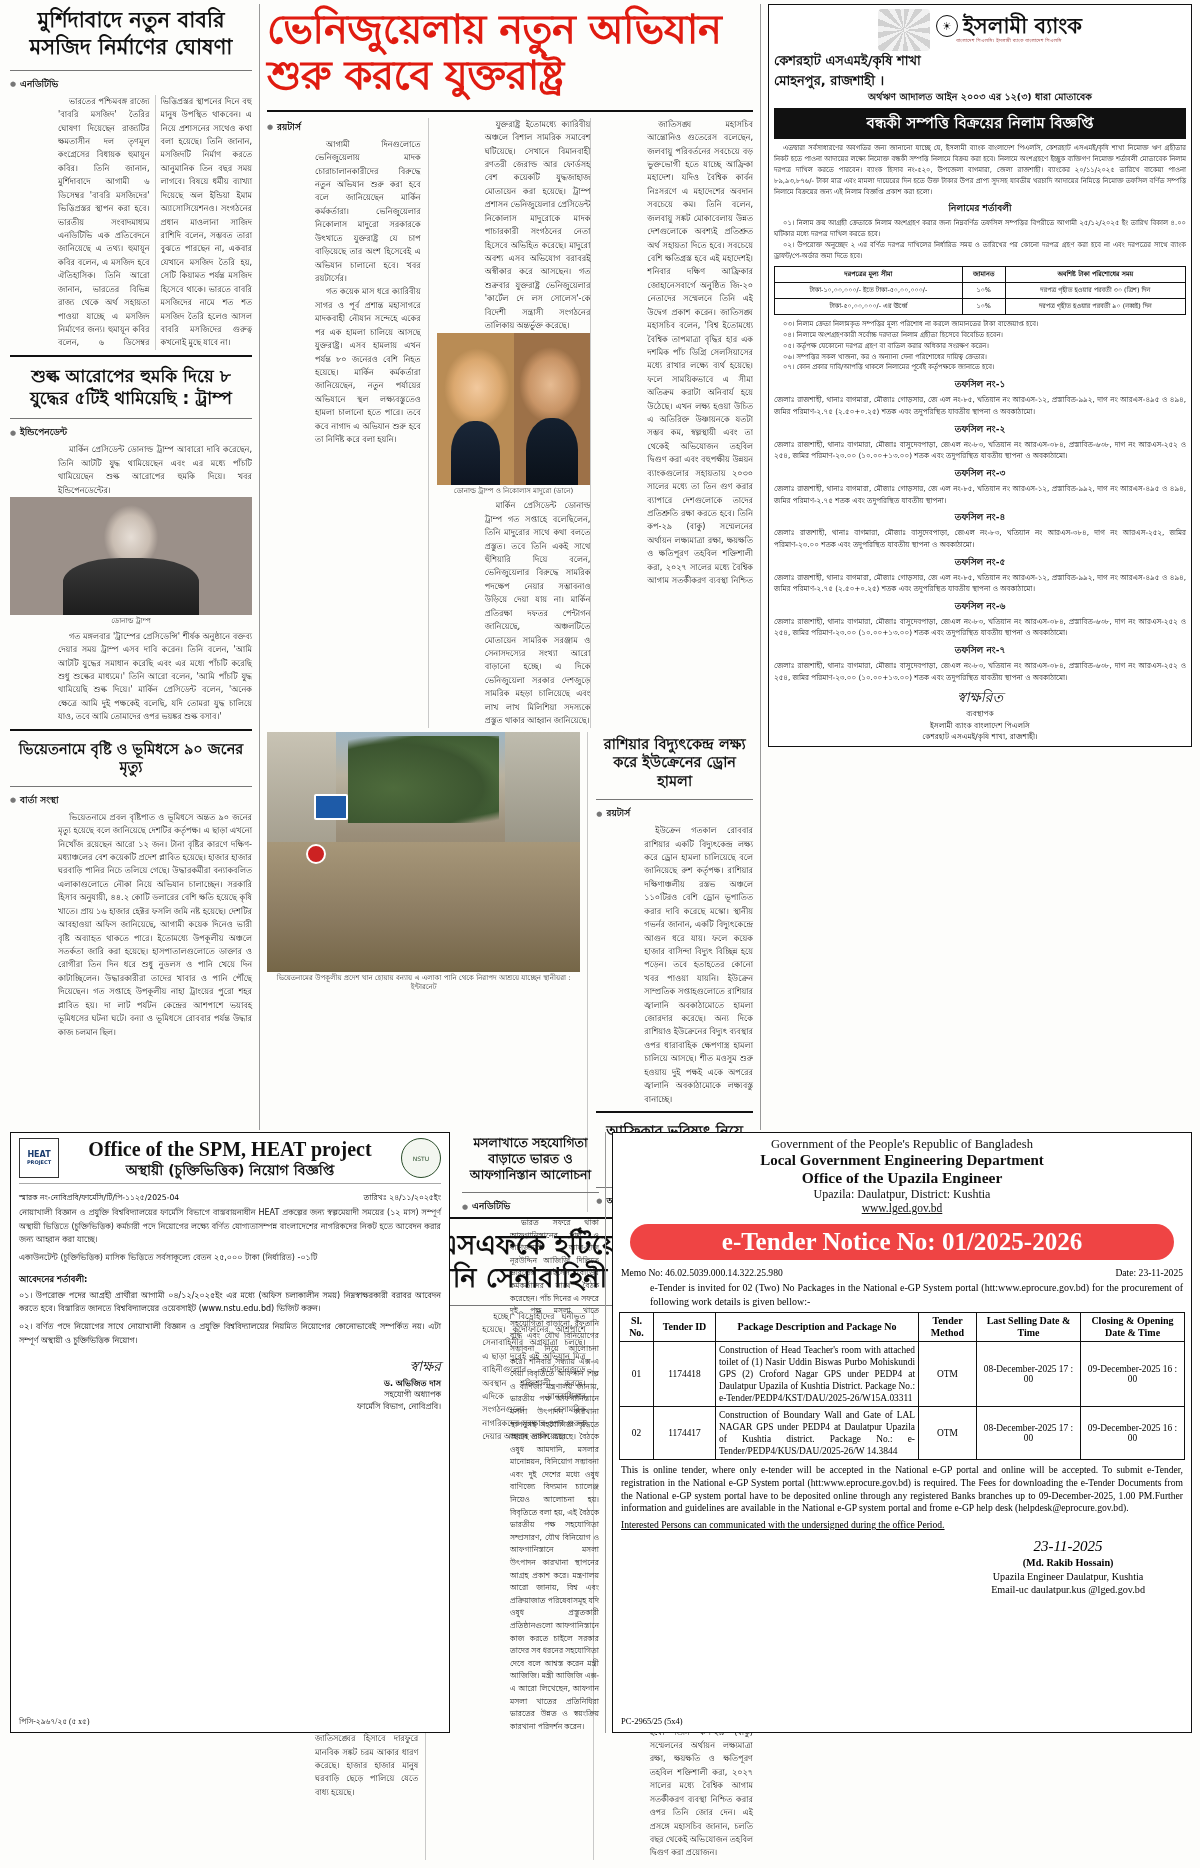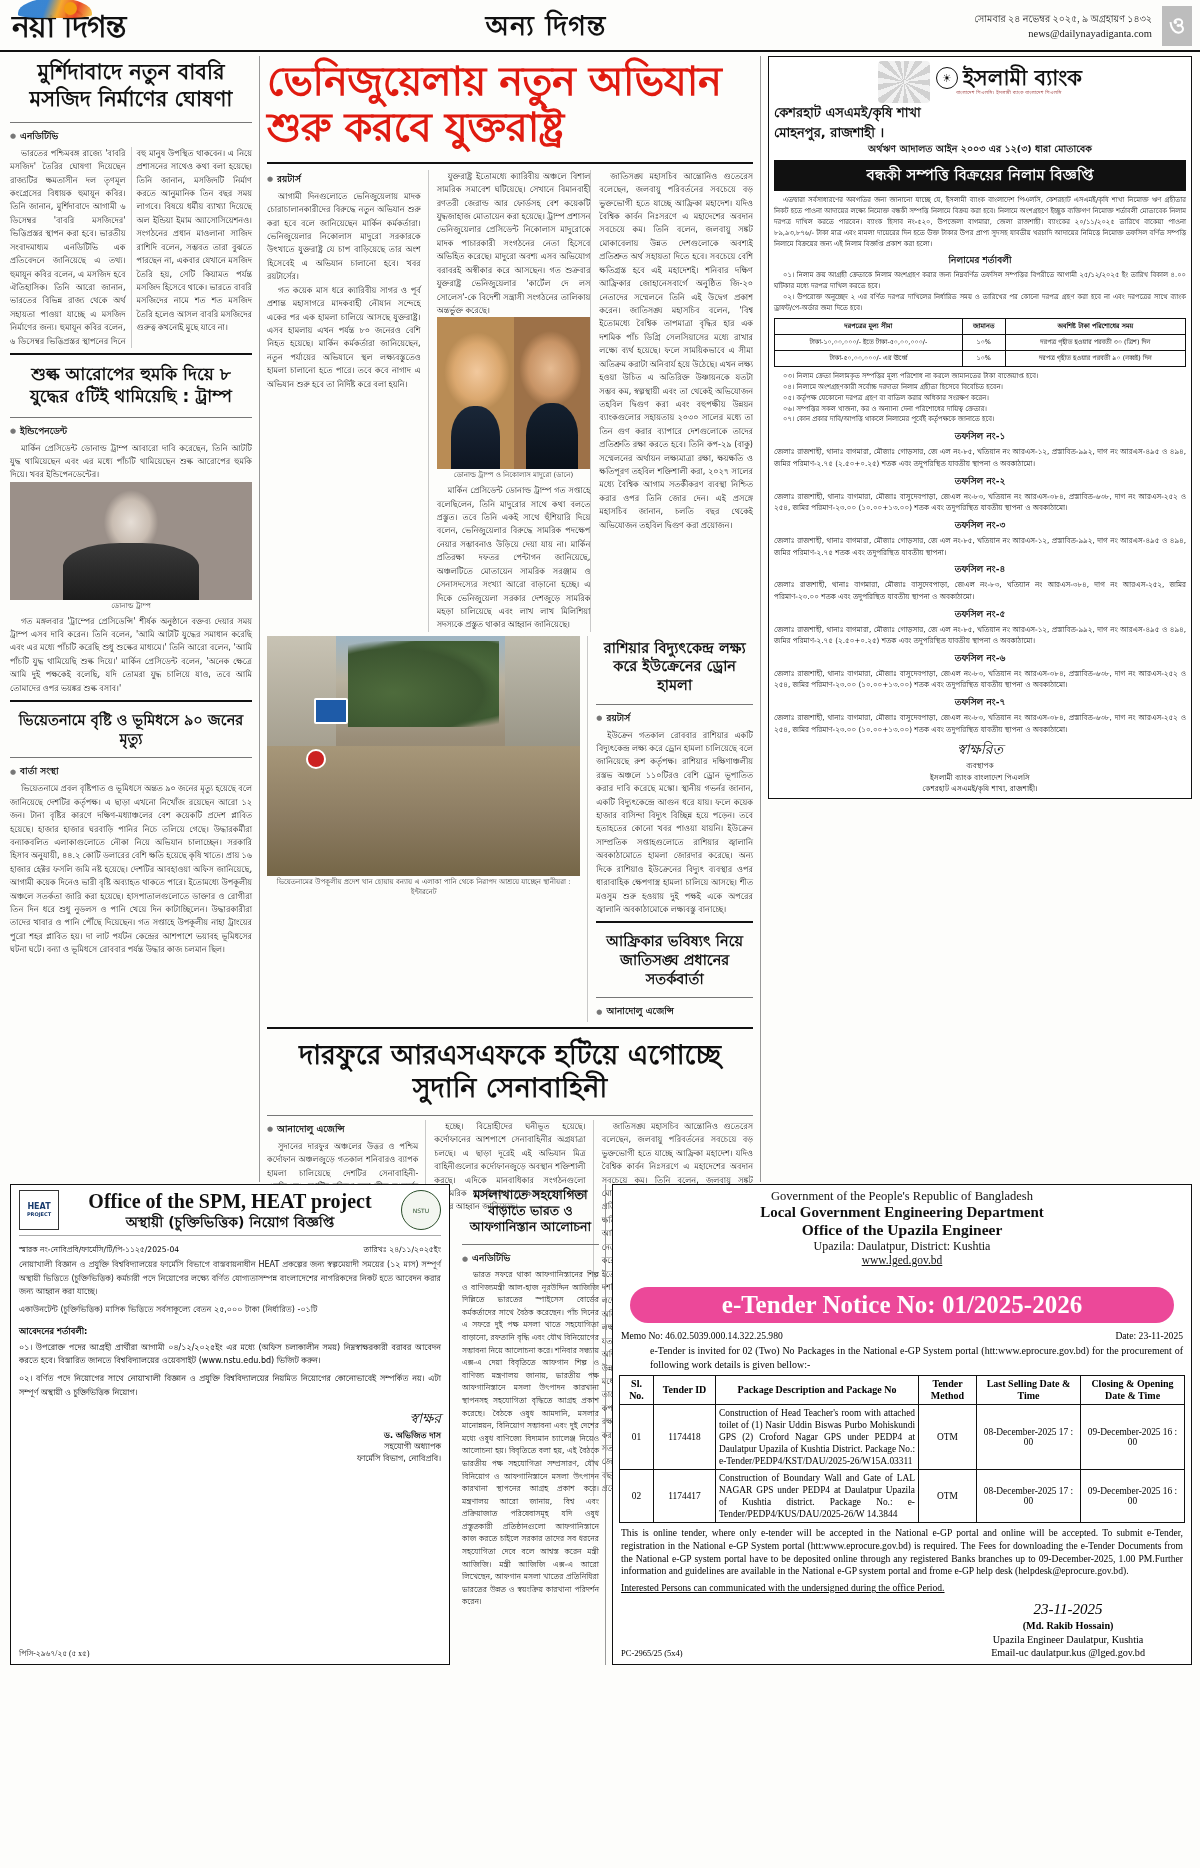--- a/index.html
+++ b/index.html
@@ -109,20 +109,21 @@
     margin-right: 4px; vertical-align: middle;
   }
 
   .bn-body {
     font-family: "DejaVu Sans", sans-serif;
     font-size: 8.1px; line-height: 1.66;
     color: #1a1a1a;
     text-align: justify;
     text-justify: inter-word;
     word-spacing: -0.3px;
+    margin-left: 48px;
   }
   .bn-body p { text-indent: 11px; margin-bottom: 0; }
   .two-col { column-count: 2; column-gap: 11px; column-rule: 1px solid #c9c9c9; }
 
   
   .photo {
     width: 100%; position: relative; overflow: hidden;
     background: #6a6a6a;
   }
   .cap {
@@ -275,22 +276,22 @@
 
   
   .ad-tender { flex:1; border:1.5px solid #111; padding:4px 6px; background:#fff; position:relative; }
   .t-gov { text-align:center; font-family:"Liberation Serif",serif; color:#111; }
   .t-gov .l1 { font-size:12.5px; font-weight:400; }
   .t-gov .l2 { font-size:15px; font-weight:700; }
   .t-gov .l3 { font-size:15.5px; font-weight:700; }
   .t-gov .l4 { font-size:12px; }
   .t-gov .l5 { font-size:11.5px; text-decoration:underline; }
   .t-pill {
-    margin: 21px auto 6px; width: 560px; max-width:96%;
-    background:#ec4899; color:#fff; border-radius:26px;
+    margin: 10px auto 6px; width: 560px; max-width:96%;
+    background:#ef4444; color:#fff; border-radius:26px;
     text-align:center; font-family:"Liberation Serif",serif;
     font-size:25px; font-weight:700; padding:4px 0;
   }
   .t-memo { display:flex; justify-content:space-between; font-family:"Liberation Serif",serif; font-size:9.6px; padding:1px 2px 3px; }
   .t-intro { font-family:"Liberation Serif",serif; font-size:10px; line-height:1.35; text-align:justify; padding:0 2px 4px;margin-left:29px; }
   table.tender { width:100%; border-collapse:collapse; font-family:"Liberation Serif",serif; }
   table.tender th, table.tender td { border:1px solid #111; padding:2px 3px; font-size:9.4px; vertical-align:middle; }
   table.tender th { text-align:center; font-weight:700; font-size:10px; line-height:1.2; }
   td.c { text-align:center; }
   td.desc { text-align:justify; line-height:1.28; }
@@ -299,35 +300,20 @@
   .t-sign .nm { font-weight:700; }
   .t-sig-mark { font-family:"Liberation Serif",serif; font-size:15px; font-style:italic; }
   .t-pc { position:absolute; left:8px; bottom:6px; font-family:"Liberation Serif",serif; font-size:8.5px; }
   .sigrow { display:flex; align-items:flex-end; justify-content:flex-end; padding-right:40px; }
 </style>
 </head>
 <body>
 
 <div class="page">
 
-  <div class="masthead">
-    <div class="logo-wrap">
-      <div class="logo-mark">
-        <span class="logo-swoosh"></span>
-        <span class="logo-dot"></span>
-        <span>নয়া দিগন্ত</span>
-      </div>
-    </div>
-    <div class="mast-center">অন্য দিগন্ত</div>
-    <div class="mast-right">
-      <div>সোমবার ২৪ নভেম্বর ২০২৫, ৯ অগ্রহায়ণ ১৪৩২</div>
-      <div class="email">news@dailynayadiganta.com</div>
-    </div>
-    <div class="mast-badge">ও</div>
-  </div>
 
   <div class="body-grid">
 
     <div class="col-left">
 
       <div class="hl-black">মুর্শিদাবাদে নতুন বাবরি মসজিদ  নির্মাণের ঘোষণা</div>
       <div class="rule"></div>
       <div class="byline">এনডিটিভি</div>
       <div class="bn-body two-col">
         <p>ভারতের পশ্চিমবঙ্গ রাজ্যে 'বাবরি মসজিদ' তৈরির ঘোষণা দিয়েছেন রাজ্যটির ক্ষমতাসীন দল তৃণমূল কংগ্রেসের বিধায়ক হুমায়ূন কবির। তিনি জানান, মুর্শিদাবাদে আগামী ৬ ডিসেম্বর 'বাবরি মসজিদের' ভিত্তিপ্রস্তর স্থাপন করা হবে। ভারতীয় সংবাদমাধ্যম এনডিটিভি এক প্রতিবেদনে জানিয়েছে এ তথ্য। হুমায়ূন কবির বলেন, এ মসজিদ হবে ঐতিহাসিক। তিনি আরো জানান, ভারতের বিভিন্ন রাজ্য থেকে অর্থ সহায়তা পাওয়া যাচ্ছে এ মসজিদ নির্মাণের জন্য। হুমায়ূন কবির বলেন, ৬ ডিসেম্বর ভিত্তিপ্রস্তর স্থাপনের দিনে বহু মানুষ উপস্থিত থাকবেন। এ নিয়ে প্রশাসনের সাথেও কথা বলা হয়েছে। তিনি জানান, মসজিদটি নির্মাণ করতে আনুমানিক তিন বছর সময় লাগবে। বিষয়ে ধর্মীয় ব্যাখ্যা দিয়েছে অল ইন্ডিয়া ইমাম অ্যাসোসিয়েশনও। সংগঠনের প্রধান মাওলানা সাজিদ রাশিদি বলেন, সম্ভবত তারা বুঝতে পারছেন না, একবার যেখানে মসজিদ তৈরি হয়, সেটি কিয়ামত পর্যন্ত মসজিদ হিসেবে থাকে। ভারতে বাবরি মসজিদের নামে শত শত মসজিদ তৈরি হলেও আসল বাবরি মসজিদের গুরুত্ব কখনোই মুছে যাবে না।</p>

